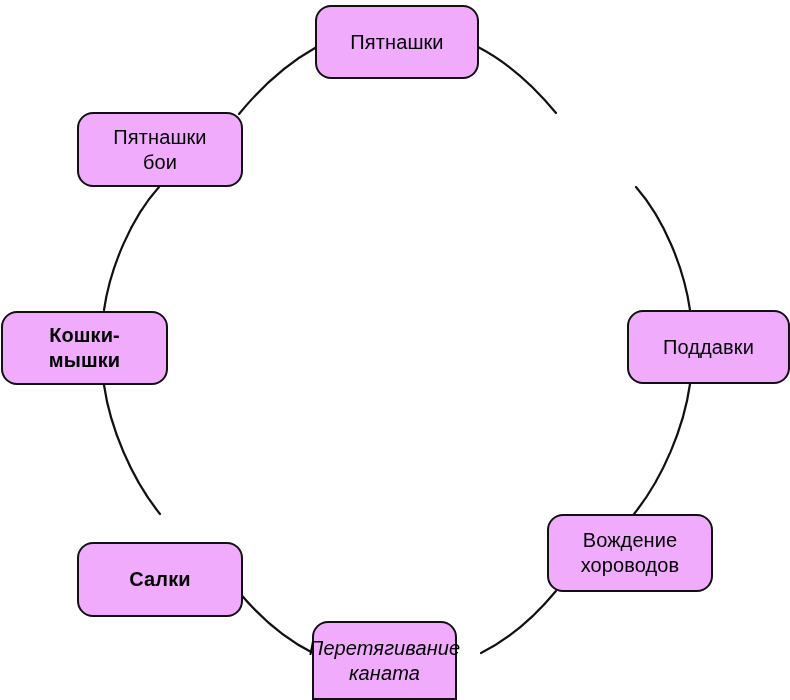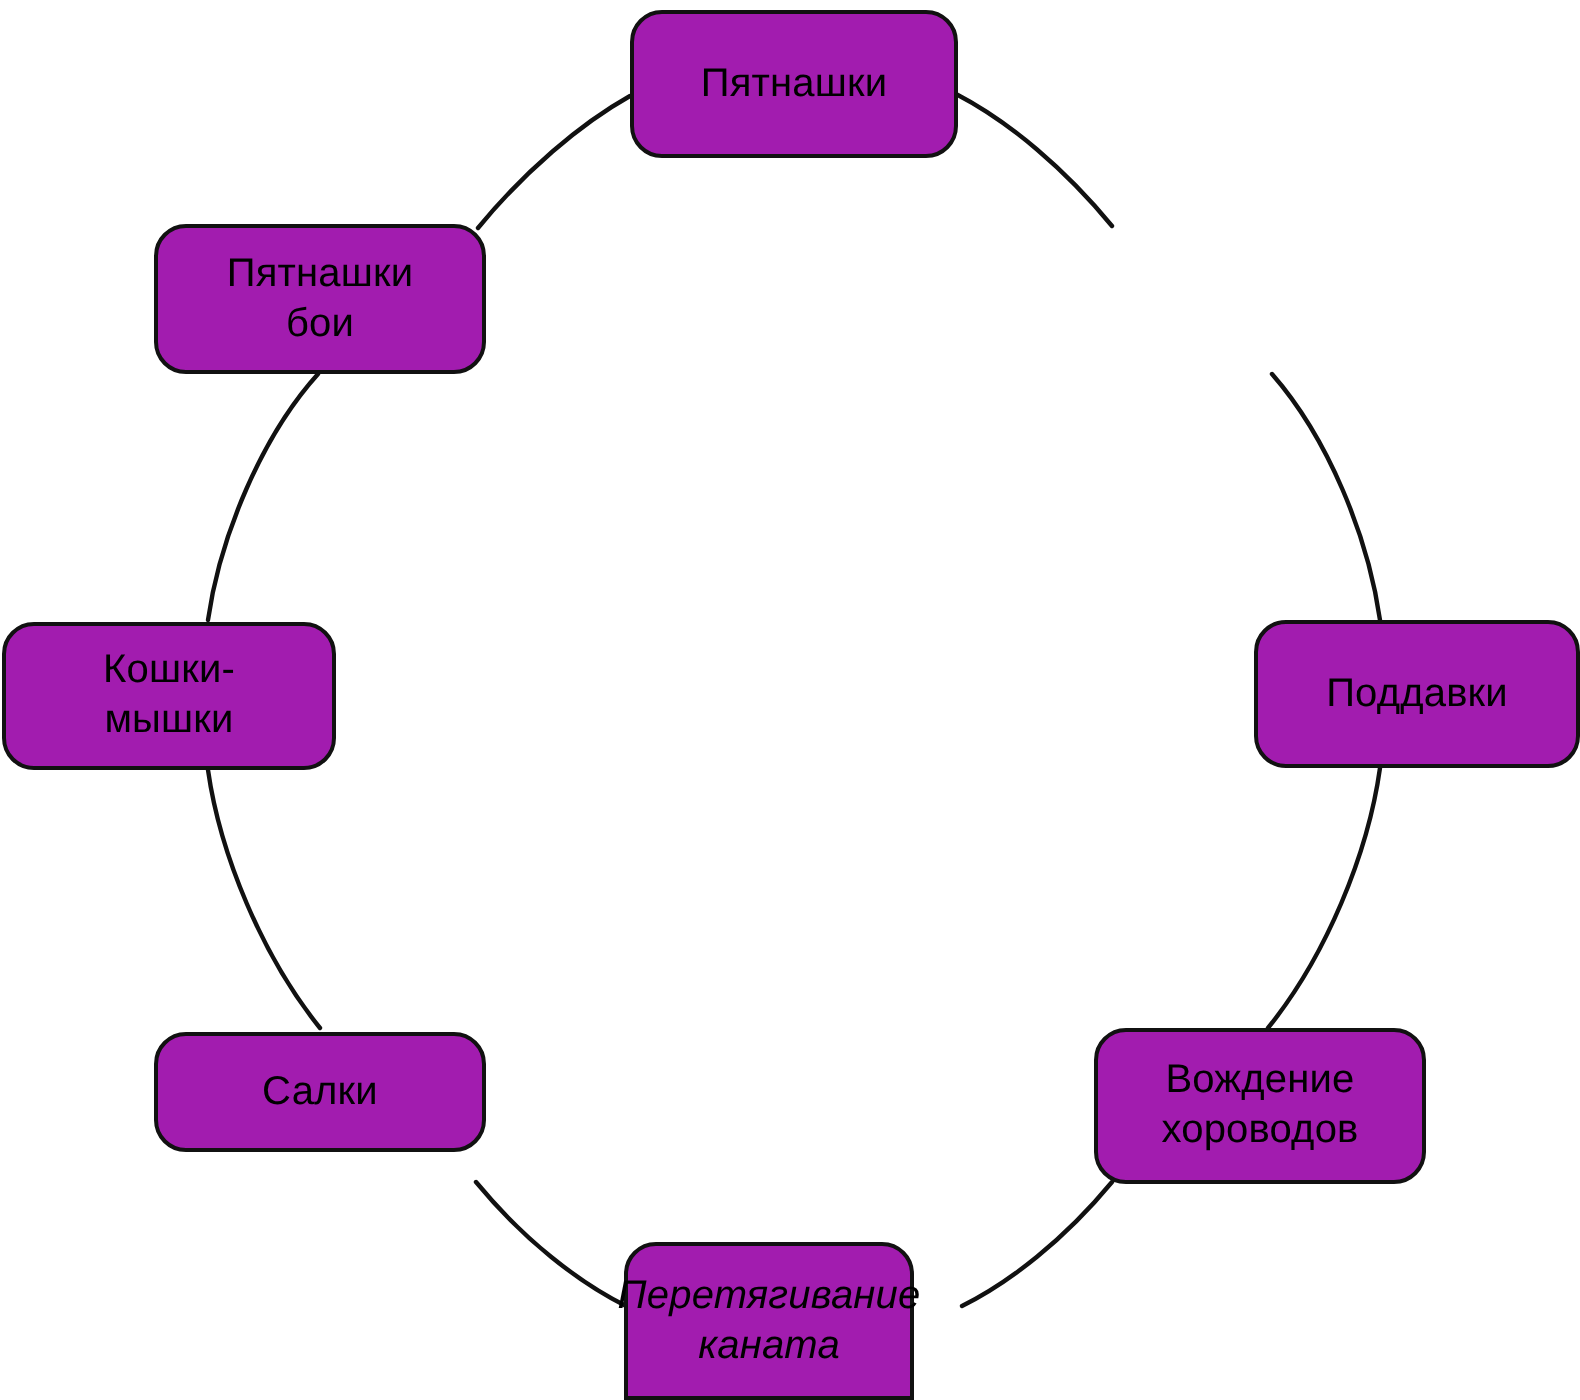--- a/index.html
+++ b/index.html
@@ -22,21 +22,21 @@
     position: absolute;
     left: 0;
     top: 0;
     width: 790px;
     height: 700px;
     display: block;
   }
   .node-box {
     position: absolute;
     box-sizing: border-box;
-    background: #a21caf;
+    background: #f0abfc;
     border: 2px solid #111111;
     border-radius: 16px;
     display: flex;
     align-items: center;
     justify-content: center;
     text-align: center;
     z-index: 5;
   }
   .node-label {
     font-family: "Liberation Sans", sans-serif;
@@ -46,22 +46,22 @@
     white-space: pre-line;
     padding: 0 6px;
     letter-spacing: 0.1px;
   }
   
   #node-0 { left: 315px; top: 5px;   width: 164px; height: 74px; }
   #node-1 { left: 547px; top: 112px; width: 166px; height: 75px; }
   #node-2 { left: 627px; top: 310px; width: 163px; height: 74px; }
   #node-3 { left: 547px; top: 514px; width: 166px; height: 78px; }
   #node-4 { left: 312px; top: 621px; width: 145px; height: 79px; border-bottom-left-radius: 0; border-bottom-right-radius: 0; font-style: italic; }
-  #node-5 { left: 77px;  top: 516px; width: 166px; height: 60px; }
-  #node-6 { left: 1px;   top: 311px; width: 167px; height: 74px; }
+  #node-5 { left: 77px;  top: 542px; width: 166px; height: 75px; font-weight: bold; }
+  #node-6 { left: 1px;   top: 311px; width: 167px; height: 74px; font-weight: bold; }
   #node-7 { left: 77px;  top: 112px; width: 166px; height: 75px; }
 </style>
 </head>
 <body>
 
 <div id="diagram-canvas">
 
   <svg id="ring-svg" viewBox="0 0 790 700">
     <g fill="none" stroke="#111111" stroke-width="2.2" stroke-linecap="round">
 

